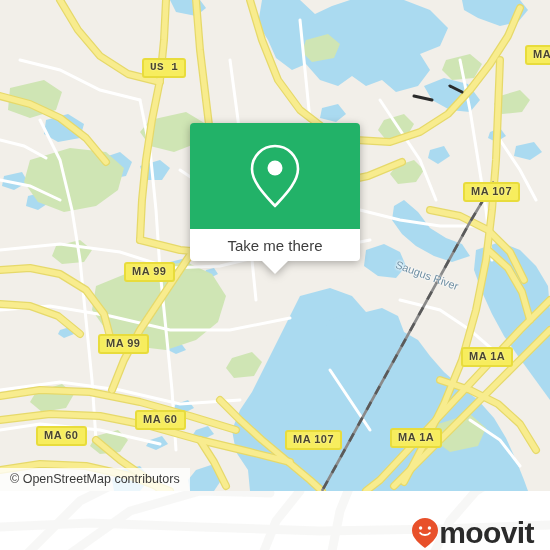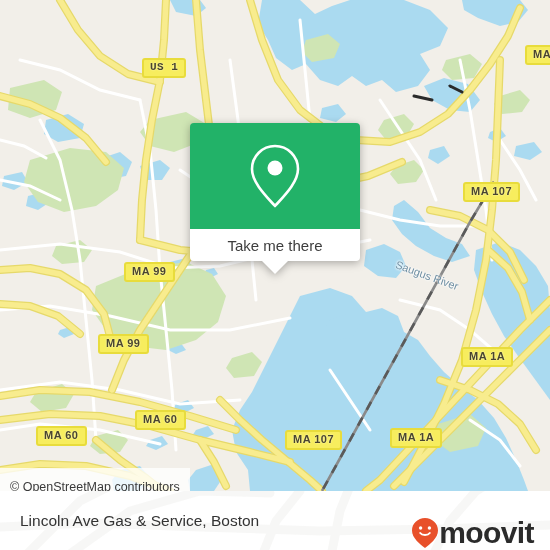--- a/index.html
+++ b/index.html
@@ -43,21 +43,21 @@
     text-shadow:0 0 3px #fff,0 0 3px #fff,0 0 2px #fff;
   }
 
   
   #attribution{
     position:absolute;left:0;top:468px;
     height:23px;line-height:23px;
     background:rgba(255,255,255,.78);
     color:#3a3a3a;
     font-size:12.5px;
-    padding:8px 10px 0 10px;
+    padding:0 10px 0 10px;
     white-space:nowrap;
     box-sizing:border-box;
   }
 
   
   #card{
     position:absolute;left:190px;top:123px;width:170px;
     filter:drop-shadow(0 2px 4px rgba(0,0,0,.30));
   }
   #card-head{
@@ -318,21 +318,20 @@
     <svg id="footer-watermark" viewBox="0 0 550 130">
       <g stroke="#f0f0ee" stroke-width="9" fill="none" stroke-linecap="round">
         <path d="M20 130 L80 70 L140 40 L210 30"></path>
         <path d="M60 130 L130 80 L200 60 L270 62"></path>
         <path d="M330 130 L340 80 L356 40 L380 10"></path>
         <path d="M430 130 L450 90 L476 60 L510 40"></path>
         <path d="M0 96 L90 92 L200 96 L320 100 L440 98 L550 94"></path>
         <path d="M260 130 L276 90 L300 60"></path>
       </g>
     </svg>
-    <div id="footer-title">Lincoln Ave Gas &amp; Service, Boston</div>
     <div id="brand">
       <svg width="28" height="32" viewBox="0 0 28 32">
         <path d="M14 1 C6.8 1 1 6.6 1 13.4 C1 21 9 27 14 31 C19 27 27 21 27 13.4 C27 6.6 21.2 1 14 1 Z" fill="#e8502a"></path>
         <circle cx="9.6" cy="11" r="1.7" fill="#ffffff"></circle>
         <circle cx="18.4" cy="11" r="1.7" fill="#ffffff"></circle>
         <path d="M9.2 16 C11 18.6 17 18.6 18.8 16" stroke="#ffffff" stroke-width="1.9" fill="none" stroke-linecap="round"></path>
       </svg>
       <span id="brand-text">moovit</span>
     </div>
   </div>

